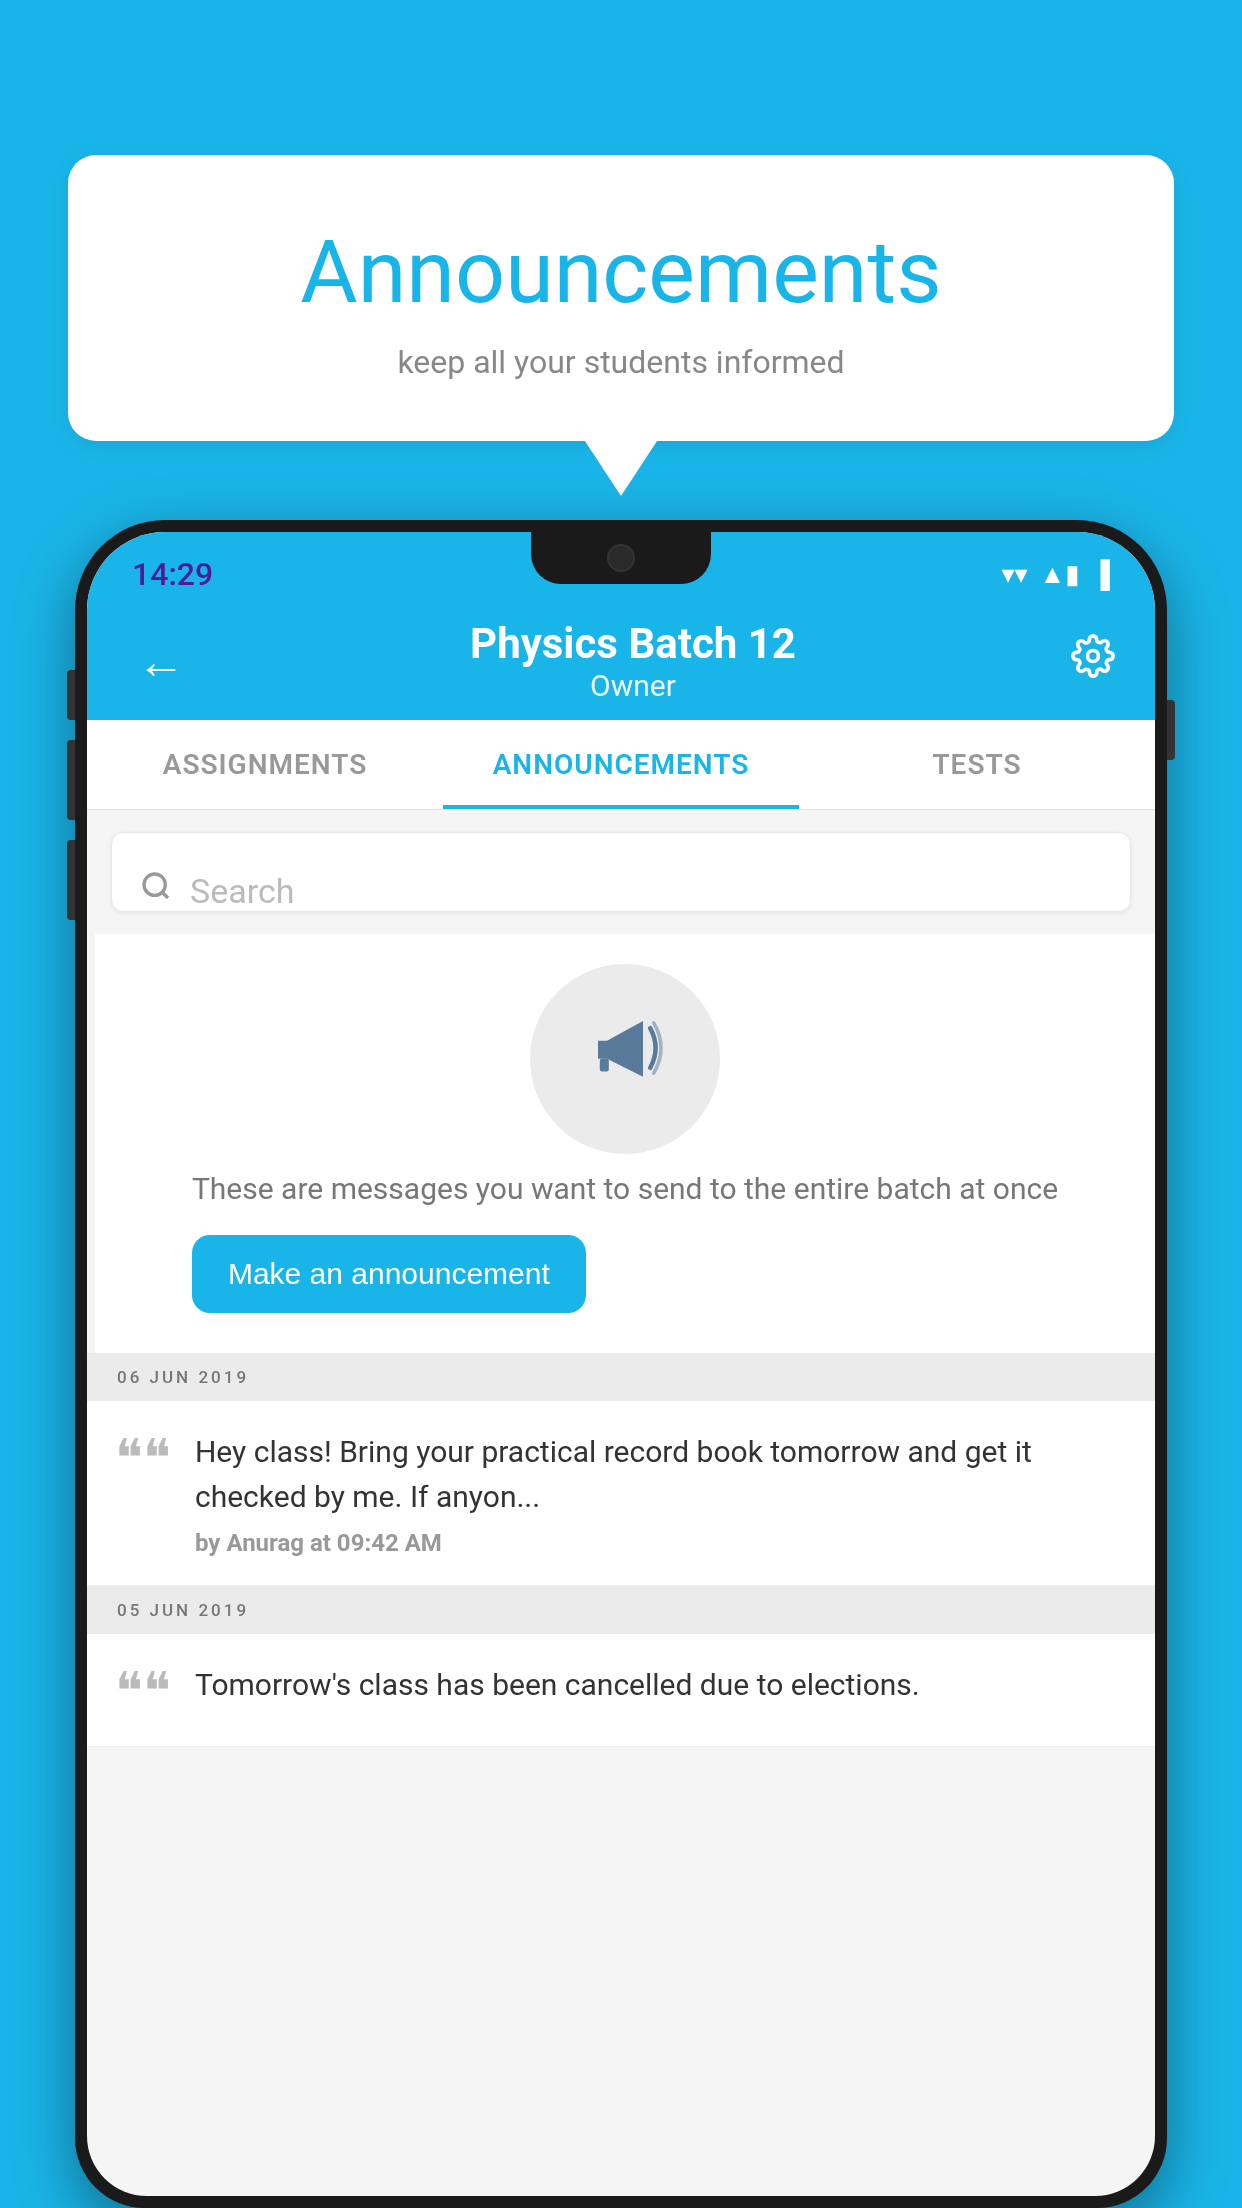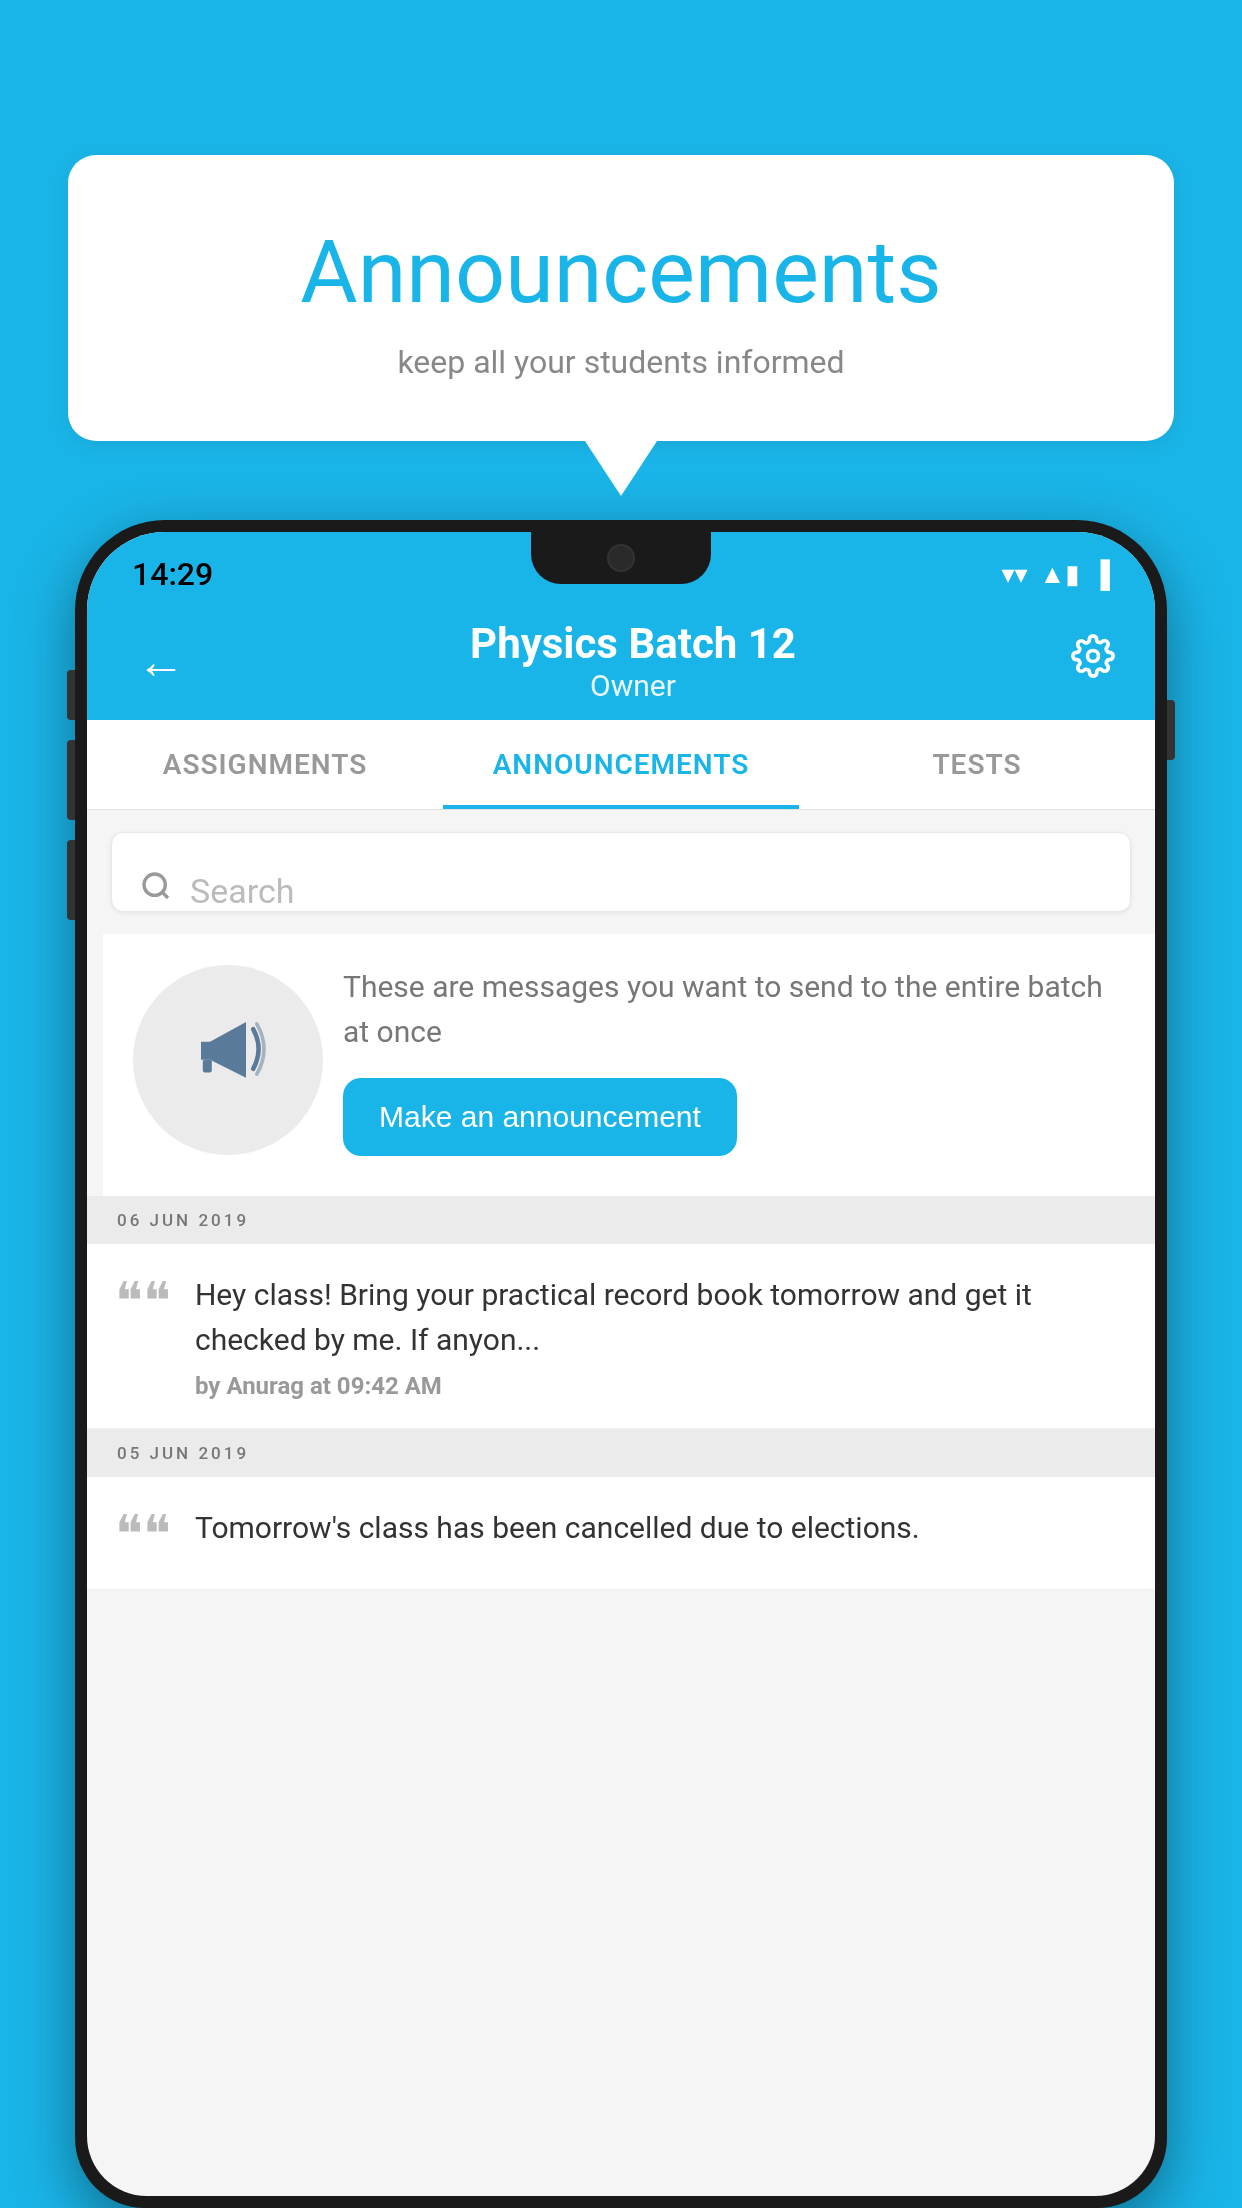--- a/index.html
+++ b/index.html
@@ -113,21 +113,21 @@
       background: #1ab5e8;
       height: 70px;
       display: flex;
       align-items: center;
       justify-content: space-between;
       padding: 0 45px;
       padding-top: 14px;
     }
 
     .status-time {
-      color: #000000;
+      color: #4c1d95;
       font-size: 32px;
       font-weight: 500;
     }
 
     .status-icons {
       display: flex;
       align-items: center;
       gap: 12px;
     }
 
@@ -226,25 +226,26 @@
     }
 
     .search-placeholder {
       color: #bbb;
       font-size: 34px;
     }
 
     
     .cta-area {
       background: white;
-      margin: 0 0 0 16px;
+      margin: 0 0 0 8px;
       padding: 30px 30px 40px;
       display: flex;
       align-items: center;
-      gap: 20px;
+      gap: 12px;
+      flex-direction: column;
     }
 
     .megaphone-circle {
       width: 190px;
       height: 190px;
       min-width: 190px;
       background: #ebebeb;
       border-radius: 50%;
       display: flex;
       align-items: center;

